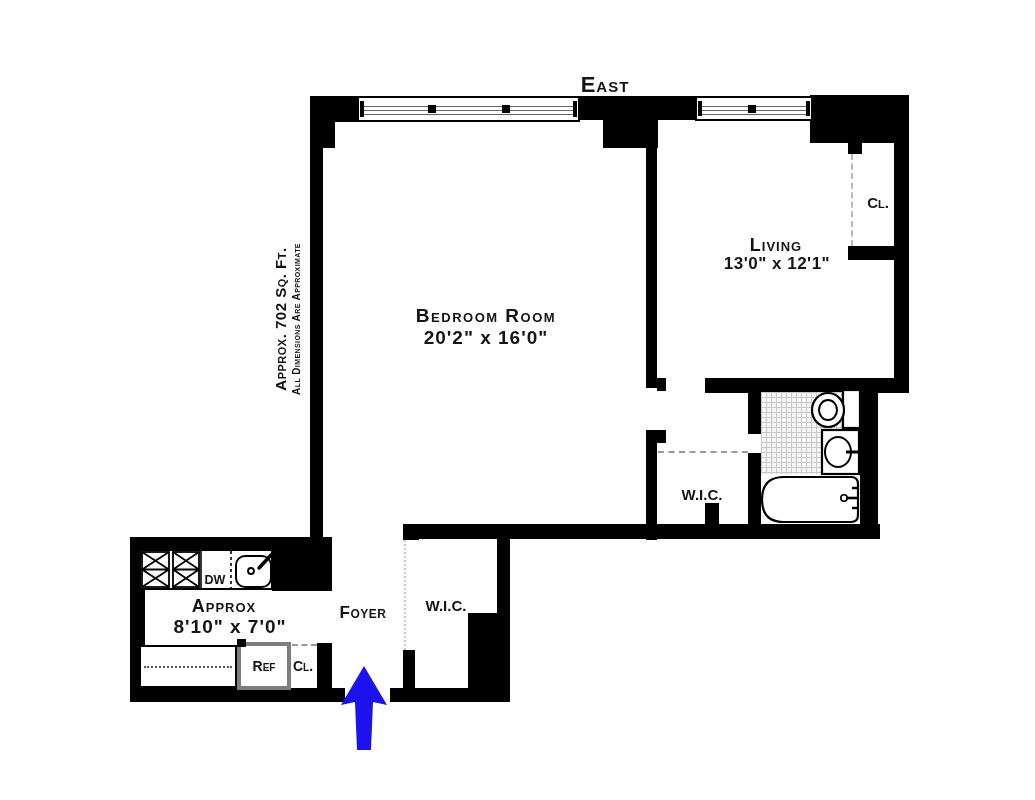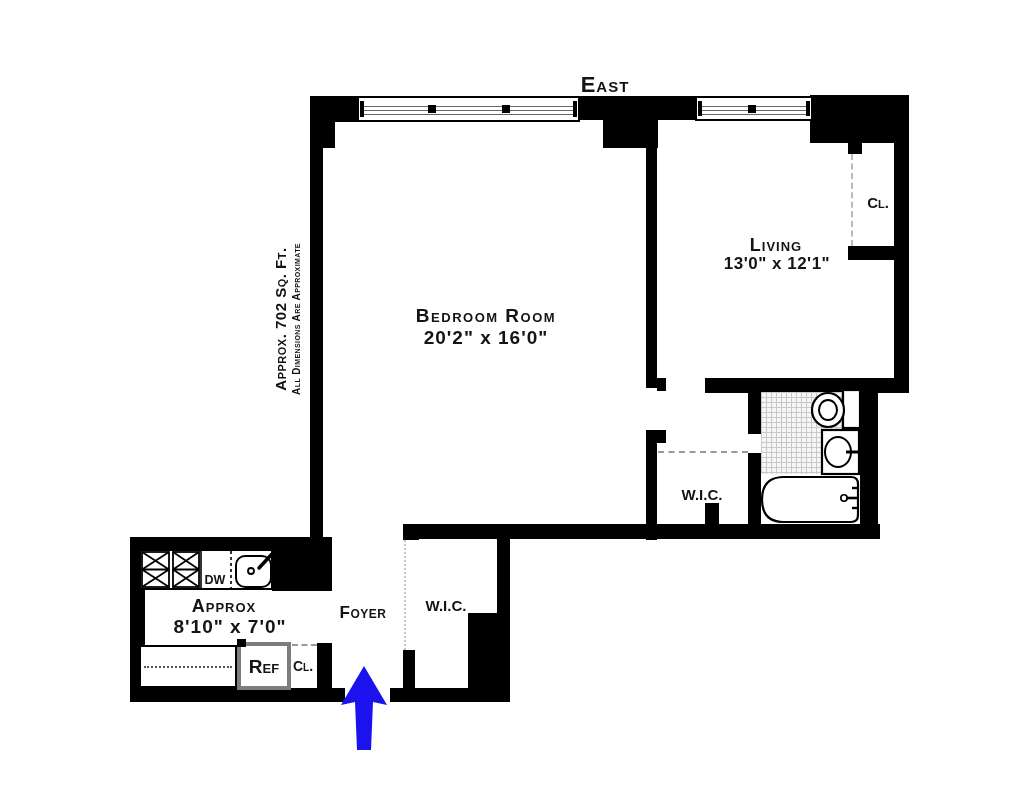--- a/index.html
+++ b/index.html
@@ -164,21 +164,21 @@
   <div class="lbl" style="left:702px;top:494px;font-size:15px;">W.I.C.</div>
 
   <div class="lbl" style="left:446px;top:605px;font-size:15px;">W.I.C.</div>
 
   <div class="lbl sc" style="left:224px;top:606px;font-size:18px;letter-spacing:1px;">Approx</div>
   <div class="lbl" style="left:230px;top:626px;font-size:19px;letter-spacing:1px;">8'10" x 7'0"</div>
 
   <div class="lbl sc" style="left:363px;top:612px;font-size:17px;letter-spacing:.5px;">Foyer</div>
 
   <div class="lbl" style="left:215px;top:580px;font-size:12.5px;">DW</div>
-  <div class="lbl sc" style="left:264px;top:666px;font-size:19px;">Ref</div>
+  <div class="lbl sc" style="left:264px;top:666px;font-size:14px;">Ref</div>
   <div class="lbl sc" style="left:303px;top:666px;font-size:14px;">Cl.</div>
 
   <div class="rot">
     <div class="l1 sc">Approx. 702 Sq. Ft.</div>
     <div class="l2 sc">All Dimensions Are Approximate</div>
   </div>
 
 </div>
 
 </body></html>

